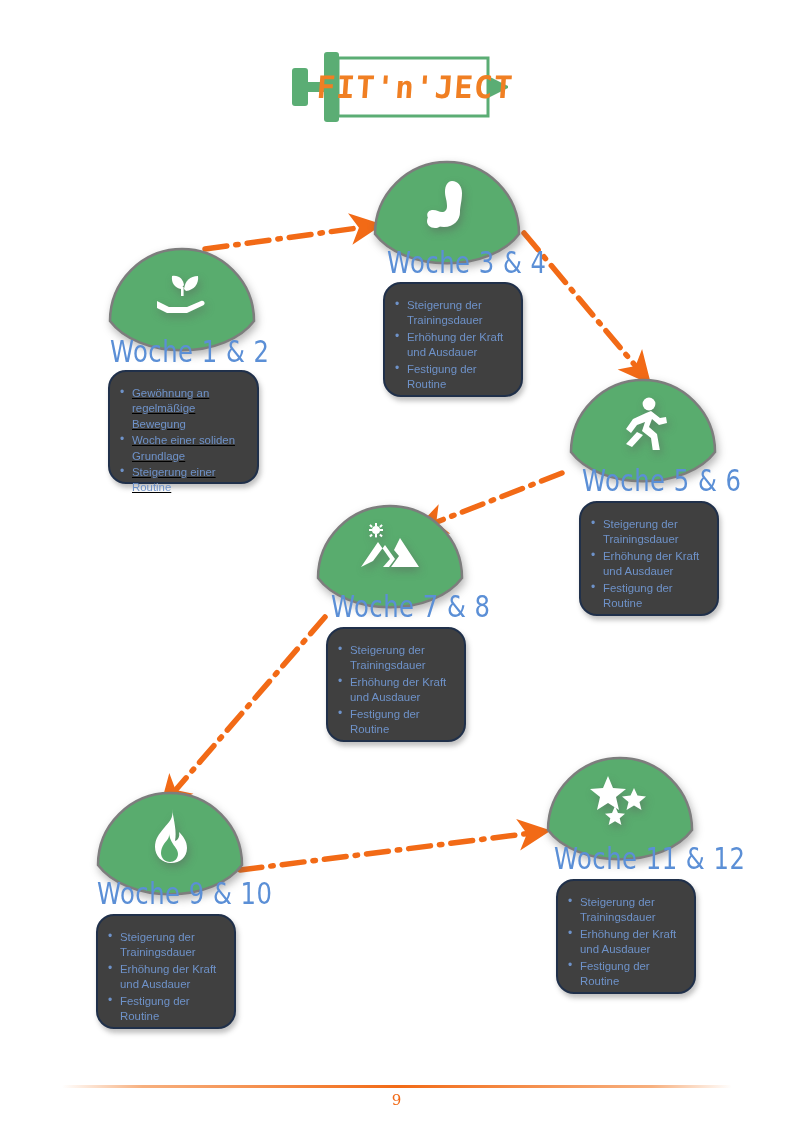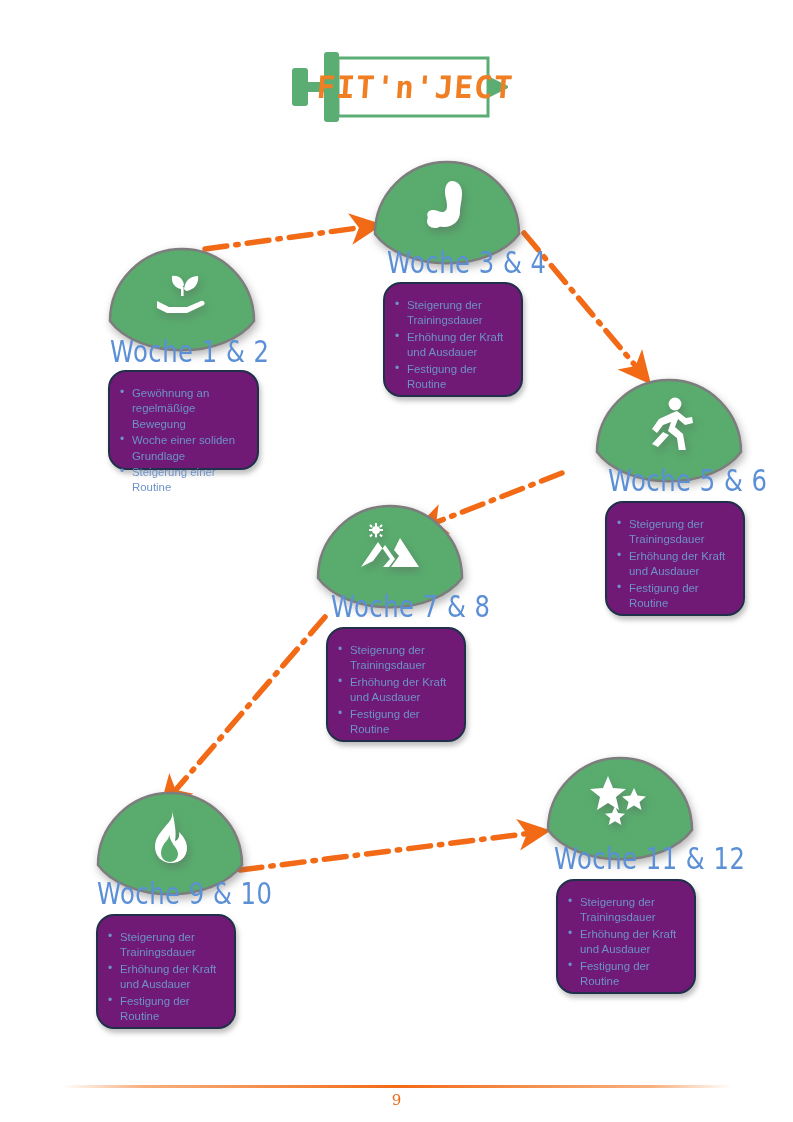--- a/index.html
+++ b/index.html
@@ -47,21 +47,21 @@
     font-size:27px;
     font-weight:400;
     letter-spacing:.5px;
     white-space:nowrap;
     transform:scaleY(1.12);
     transform-origin:left center;
   }
 
   .bullets{
     position:absolute;
-    background:#701a75;
+    background:#404040;
     border:2.2px solid #20304A;
     border-radius:18px;
     box-shadow:2px 4px 5px rgba(90,90,90,.38);
     box-sizing:border-box;
     padding:14px 12px 14px 10px;
   }
   .bullets ul{margin:0;padding:0;list-style:none;}
   .bullets li{
     position:relative;
     color:#6E92C9;
@@ -139,21 +139,21 @@
       <div class="dome-icon">
         <svg width="58" height="50" viewBox="0 0 58 50">
           <path d="M28 22c-6-1-10-6-9-13 7-1 11 3 12 9z" fill="#fff"></path>
           <path d="M31 22c1-8 6-13 14-13 1 8-4 14-12 15z" fill="#fff"></path>
           <rect x="28" y="20" width="2.6" height="9" fill="#fff"></rect>
           <path d="M4 34l12 6h18l14-6c3-1.3 5 2.6 2.4 4.2L34 46H14L4 41z" fill="#fff"></path>
         </svg>
       </div>
     </div>
     <div class="node-title" style="left:8px;top:97px;">Woche 1 &amp; 2</div>
-    <div class="bullets" style="left:6px;top:131px;width:151px;height:100px;">
+    <div class="bullets" style="left:6px;top:131px;width:151px;height:114px;text-decoration:underline;">
       <ul>
         <li>Gewöhnung an regelmäßige Bewegung</li>
         <li>Woche einer soliden Grundlage</li>
         <li>Steigerung einer Routine</li>
       </ul>
     </div>
   </div>
 
   <div class="node" style="left:367px;top:152px;">
     <div class="dome-wrap">
@@ -171,21 +171,21 @@
     <div class="node-title" style="left:20px;top:95px;">Woche 3 &amp; 4</div>
     <div class="bullets" style="left:16px;top:130px;width:140px;height:115px;">
       <ul>
         <li>Steigerung der Trainingsdauer</li>
         <li>Erhöhung der Kraft und Ausdauer</li>
         <li>Festigung der Routine</li>
       </ul>
     </div>
   </div>
 
-  <div class="node" style="left:589px;top:370px;">
+  <div class="node" style="left:563px;top:370px;">
     <div class="dome-wrap">
       <svg width="160" height="132" viewBox="0 0 160 132">
         <path d="M8,82 A72,72 0 1,1 152,82 A80,52 0 0,1 8,82 Z" fill="#59AC6E" stroke="#7D7D7D" stroke-width="2.5"></path>
       </svg>
       <div class="dome-icon">
         <svg width="54" height="54" viewBox="0 0 54 54">
           <circle cx="33" cy="8" r="6.4" fill="#fff"></circle>
           <path d="M30 17 L17 23 L10 33 l5 4 6-8 8-3 -3 9 9 7 2 14 7-1 -3-17 -8-7 3-8 7 6 8-2 -1-6 -6 1 -9-7z" fill="#fff"></path>
           <path d="M21 36 L10 48 l6 3 11-12z" fill="#fff"></path>
         </svg>

